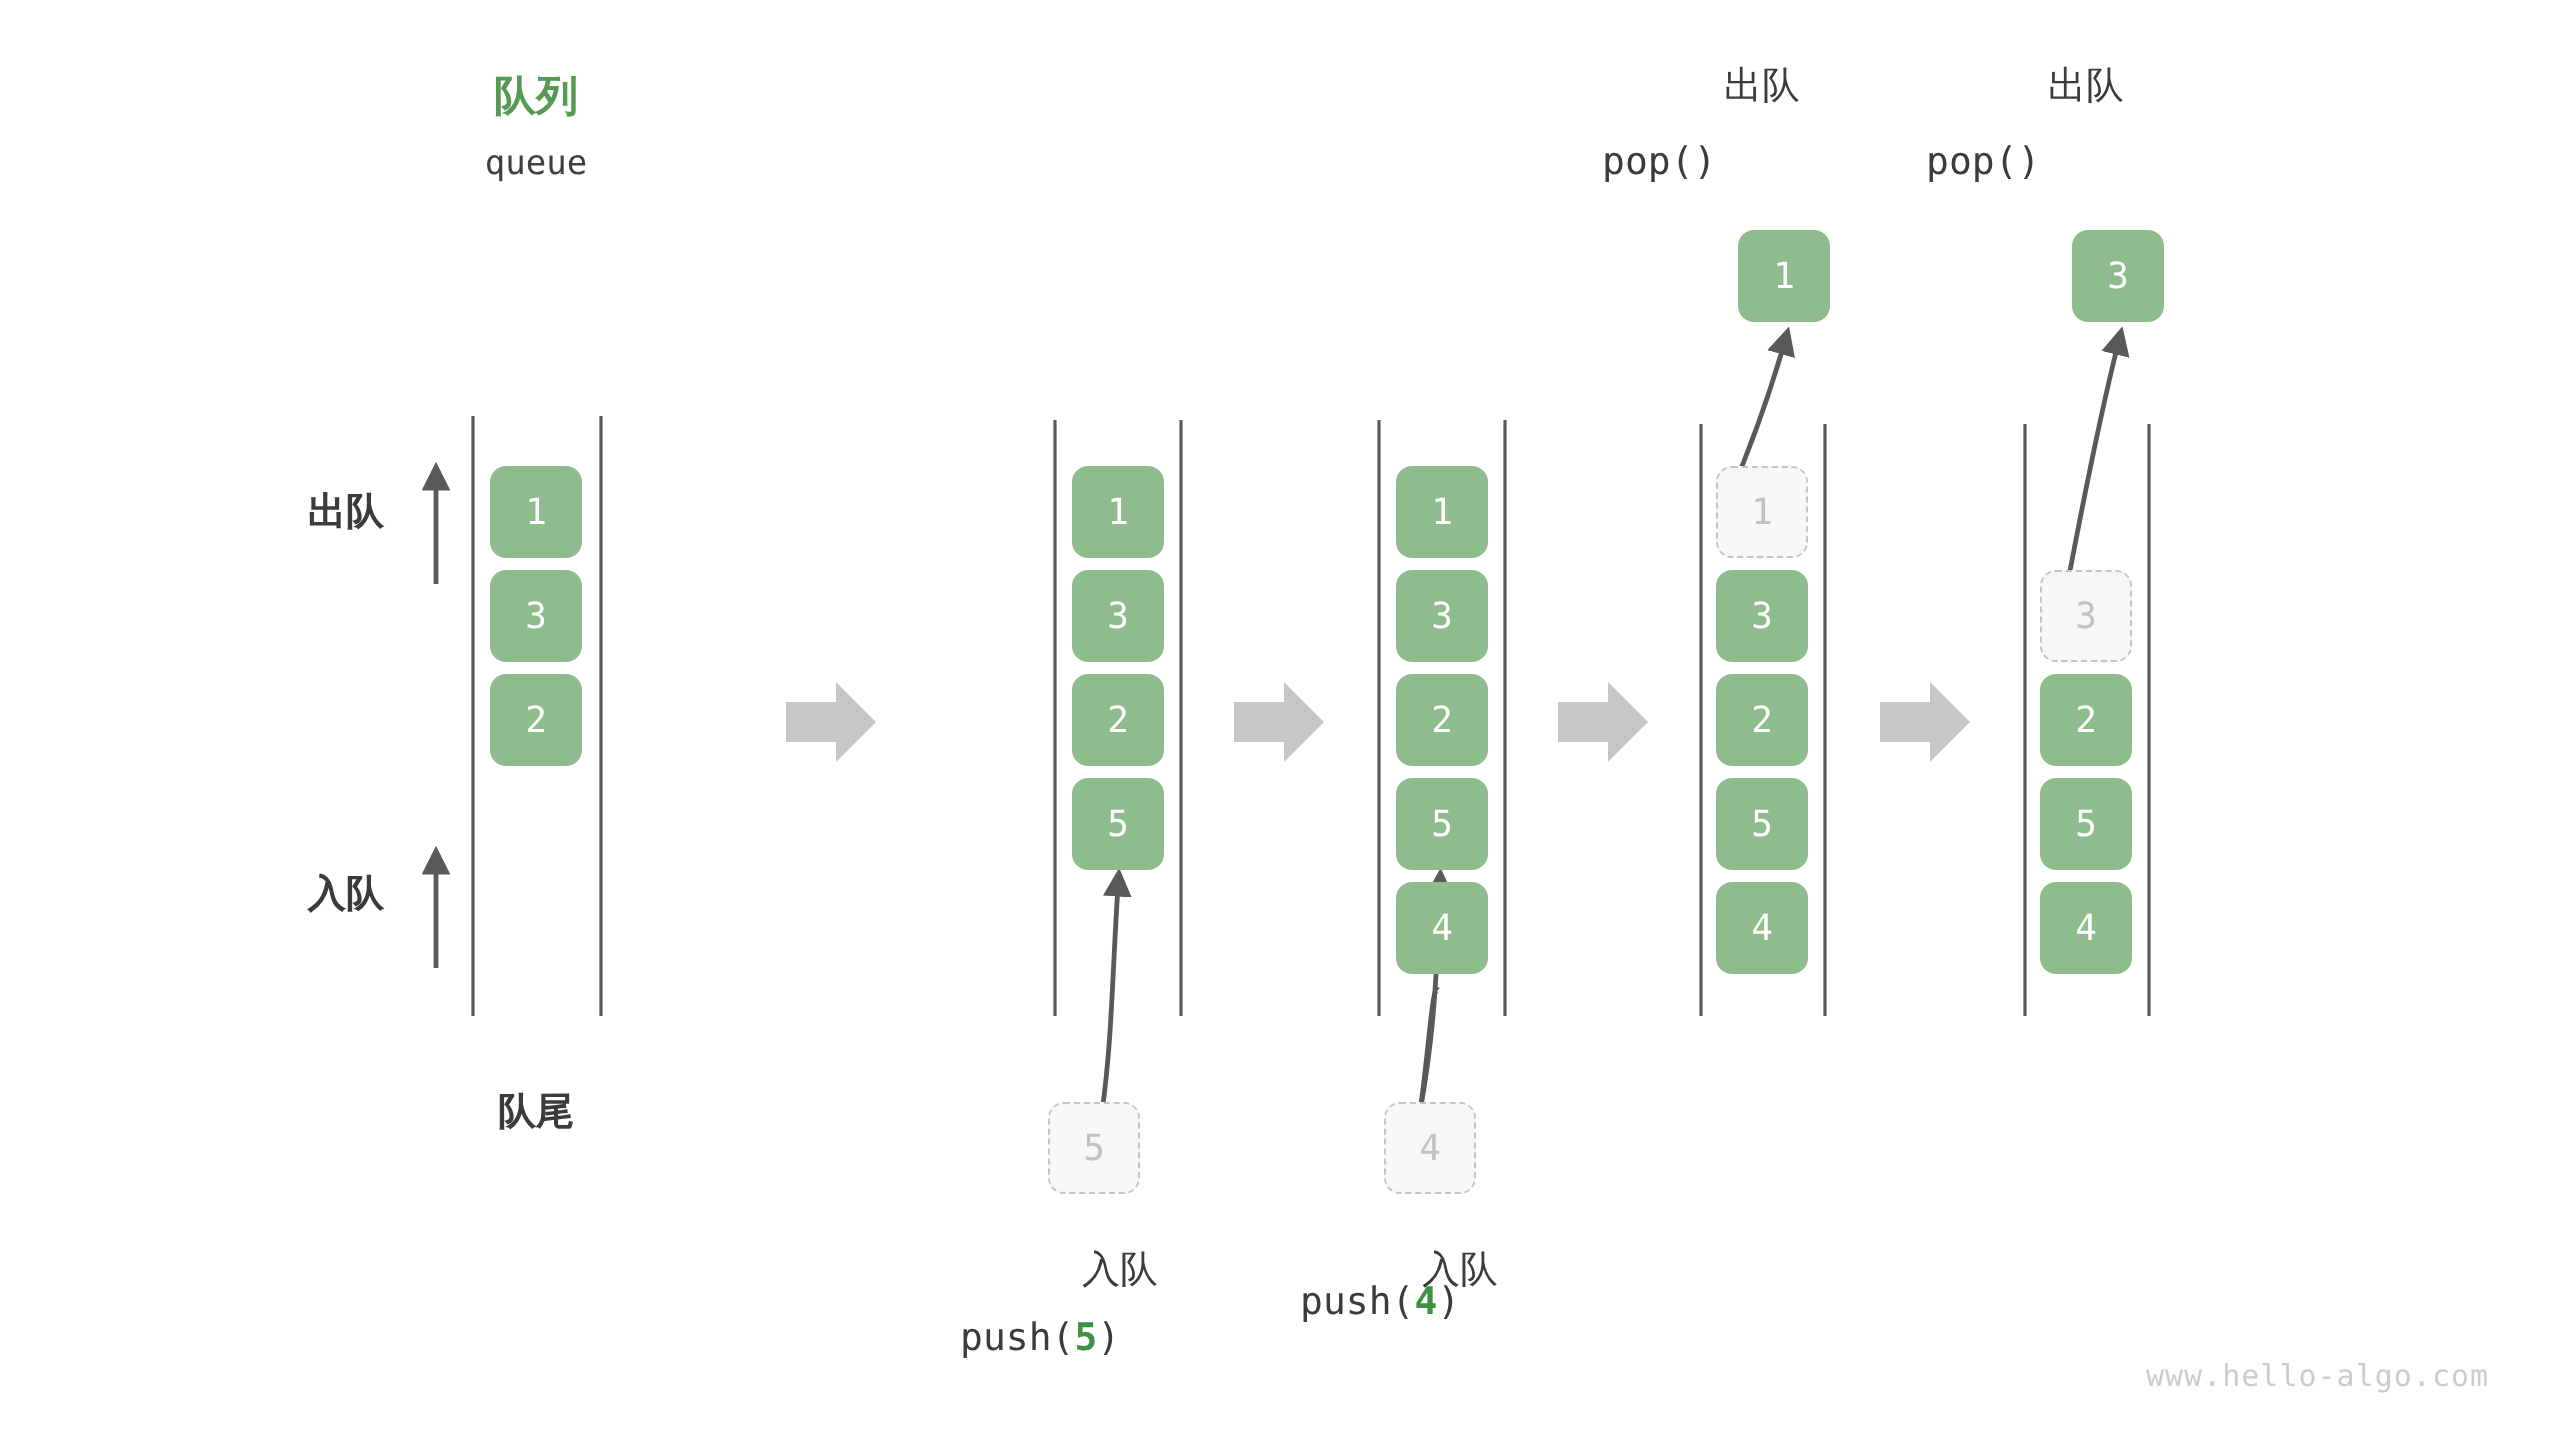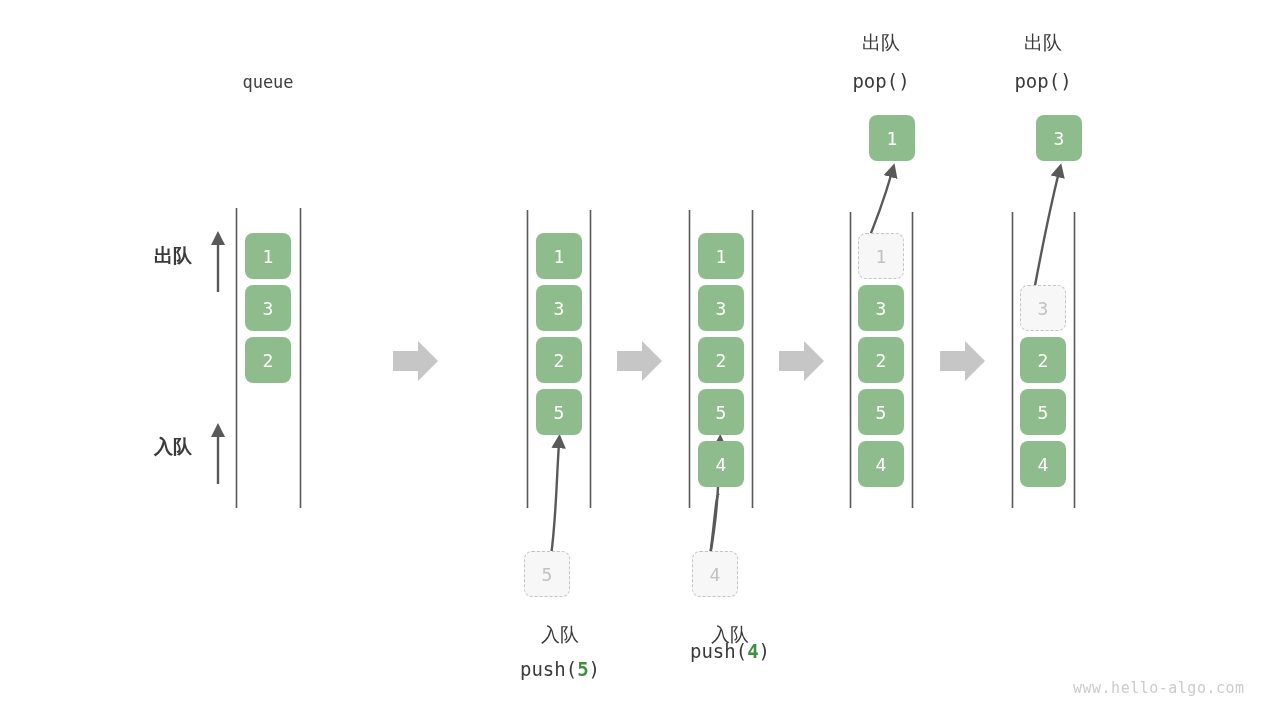--- a/index.html
+++ b/index.html
@@ -49,21 +49,20 @@
     font-size: 19px;
     color: #3b3b3b;
     white-space: nowrap;
     text-align: center;
   }
   .op-code {
     font-family: "DejaVu Sans Mono", monospace;
     font-size: 19px;
     color: #3b3b3b;
     white-space: nowrap;
-    text-align: center;
   }
   .op-code .arg { color: #3f9142; font-weight: bold; }
   .side-label {
     font-family: "Liberation Sans", sans-serif;
     font-weight: bold;
     font-size: 19px;
     color: #3b3b3b;
     white-space: nowrap;
     text-align: right;
   }
@@ -166,21 +165,23 @@
       <path d="M617,351 L642,351 L642,341 L662,361 L642,381 L642,371 L617,371 Z" fill="#c6c6c6"></path>
     </g>
     <g>
       <path d="M779,351 L804,351 L804,341 L824,361 L804,381 L804,371 L779,371 Z" fill="#c6c6c6"></path>
     </g>
     <g>
       <path d="M940,351 L965,351 L965,341 L985,361 L965,381 L965,371 L940,371 Z" fill="#c6c6c6"></path>
     </g>
   </svg>
 
+  <div class="abs title-cn" style="left:188px; top:34px; width:160px;">队列</div>
   <div class="abs title-en" style="left:188px; top:72px; width:160px;">queue</div>
+  <div class="abs head-cn" style="left:188px; top:543px; width:160px;">队尾</div>
 
   <div class="abs side-label" style="left:82px; top:243px; width:110px;">出队</div>
   <div class="abs side-label" style="left:82px; top:434px; width:110px;">入队</div>
 
   <div class="abs" style="left:245px; top:233px;">
     <div class="cell filled">1</div>
   </div>
   <div class="abs" style="left:245px; top:285px;">
     <div class="cell filled">3</div>
   </div>

